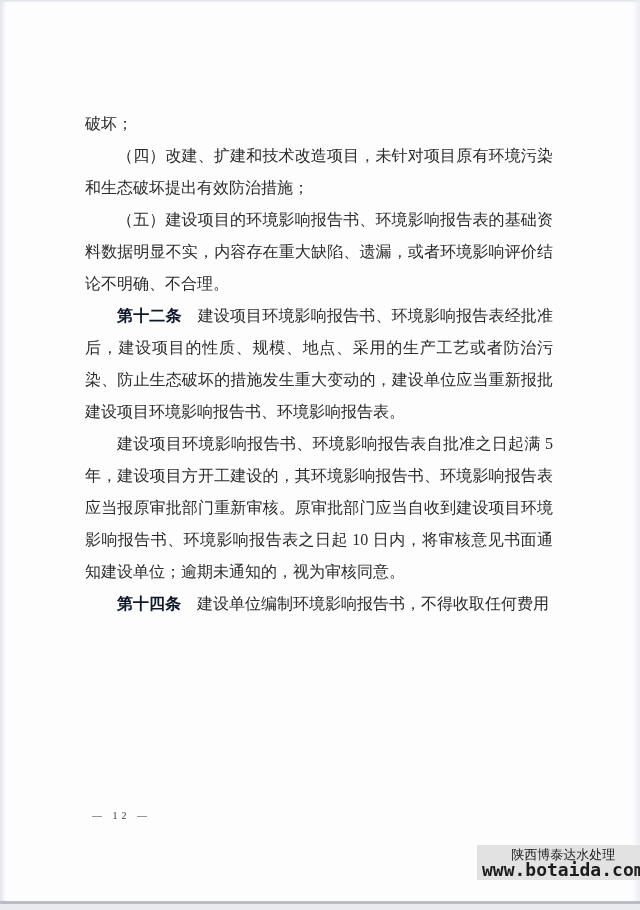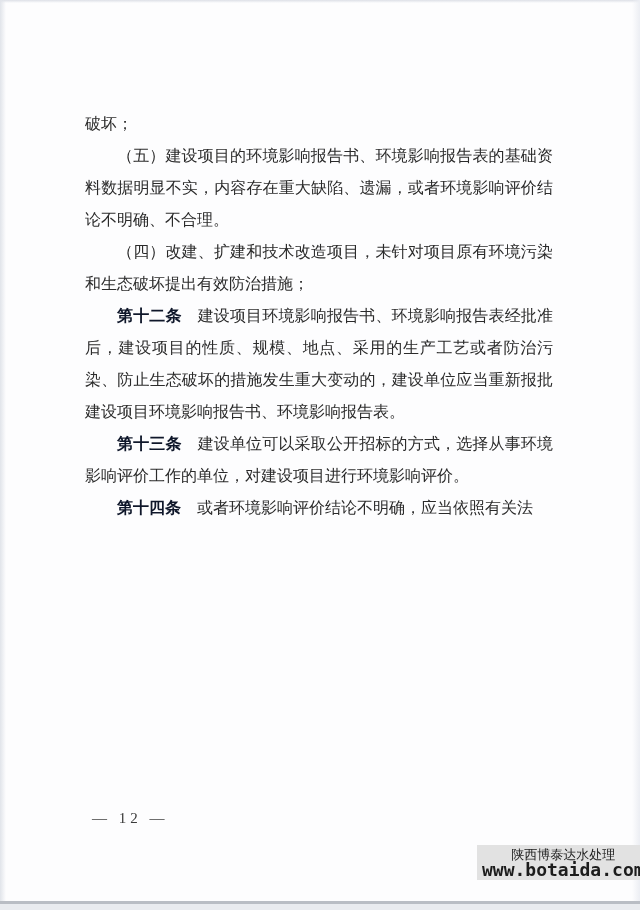--- a/index.html
+++ b/index.html
@@ -60,21 +60,21 @@
     margin-right: 1em;
     color: #0f172a;
   }
   .article-number:empty {
     display: none;
   }
   .page-number {
     position: absolute;
     left: 92px;
     top: 810px;
-    font-size: 15px;
+    font-size: 10px;
     letter-spacing: 4px;
     color: #3a3a3a;
     font-family: "Liberation Serif", "DejaVu Serif", serif;
   }
   .watermark {
     position: absolute;
     left: 477px;
     top: 845px;
     background: #e2e2e2;
     padding: 2px 5px 3px 5px;
@@ -101,25 +101,25 @@
 <div class="page">
 
   <div class="edge-top"></div>
   <div class="edge-left"></div>
   <div class="edge-right"></div>
   <div class="edge-bottom-line"></div>
   <div class="edge-bottom-fill"></div>
 
   <div class="content">
     <p class="no-indent"><span>破坏；</span></p>
+    <p><span>（四）改建、扩建和技术改造项目，未针对项目原有环境污染和生态破坏提出有效防治措施；</span></p>
     <p><span>（五）建设项目的环境影响报告书、环境影响报告表的基础资料数据明显不实，内容存在重大缺陷、遗漏，或者环境影响评价结论不明确、不合理。</span></p>
-    <p><span>（四）改建、扩建和技术改造项目，未针对项目原有环境污染和生态破坏提出有效防治措施；</span></p>
     <p><span class="article-number">第十二条</span><span>建设项目环境影响报告书、环境影响报告表经批准后，建设项目的性质、规模、地点、采用的生产工艺或者防治污染、防止生态破坏的措施发生重大变动的，建设单位应当重新报批建设项目环境影响报告书、环境影响报告表。</span></p>
-    <p><span class="article-number">第十三条</span><span>建设单位可以采取公开招标的方式，选择从事环境影响评价工作的单位，对建设项目进行环境影响评价。</span></p>
-    <p><span class="article-number">第十四条</span><span>或者环境影响评价结论不明确，应当依照有关法</span></p>
+    <p><span>建设项目环境影响报告书、环境影响报告表自批准之日起满 5 年，建设项目方开工建设的，其环境影响报告书、环境影响报告表应当报原审批部门重新审核。原审批部门应当自收到建设项目环境影响报告书、环境影响报告表之日起 10 日内，将审核意见书面通知建设单位；逾期未通知的，视为审核同意。</span></p>
+    <p><span class="article-number">第十四条</span><span>建设单位编制环境影响报告书，不得收取任何费用</span></p>
   </div>
 
   <div class="page-number">— 12 —</div>
 
   <div class="watermark">
     <div class="company">陕西博泰达水处理</div>
     <div class="url">www.botaida.com</div>
   </div>
 
 </div>

